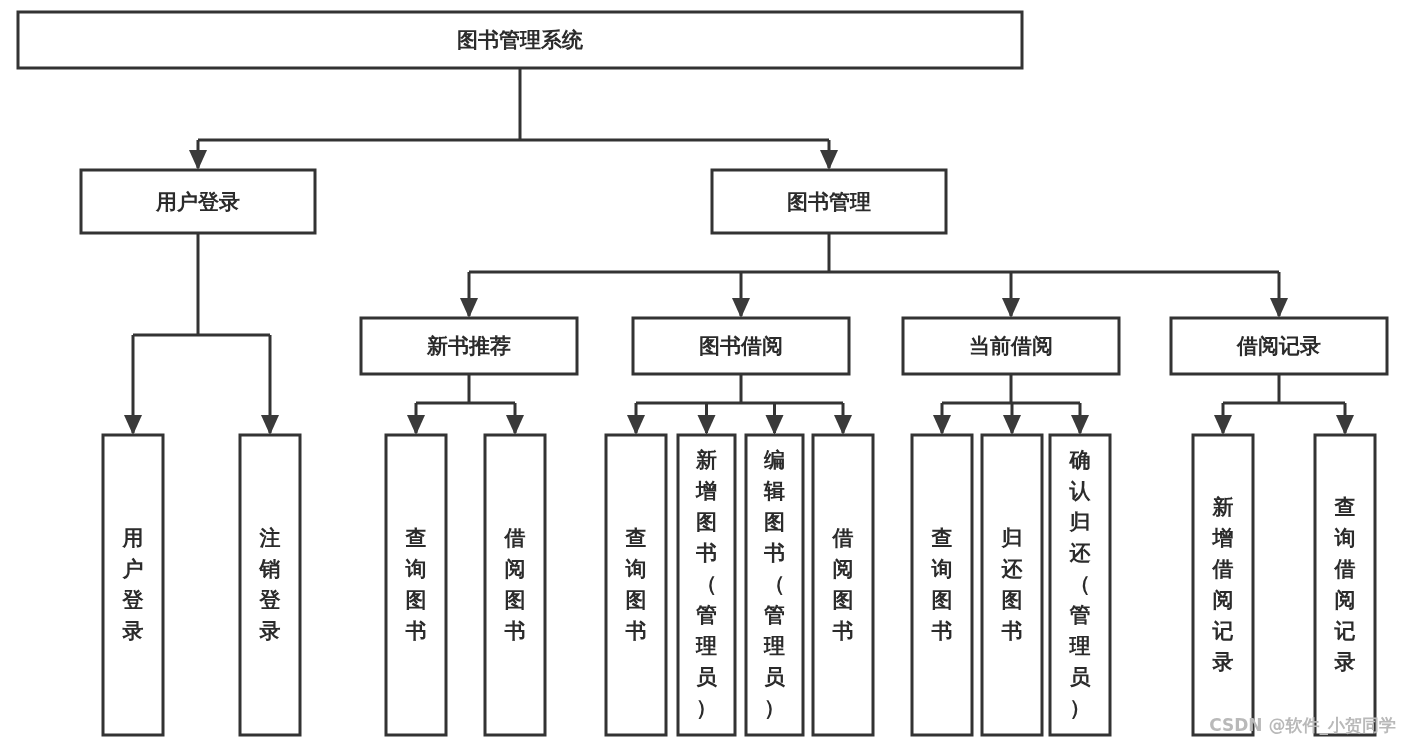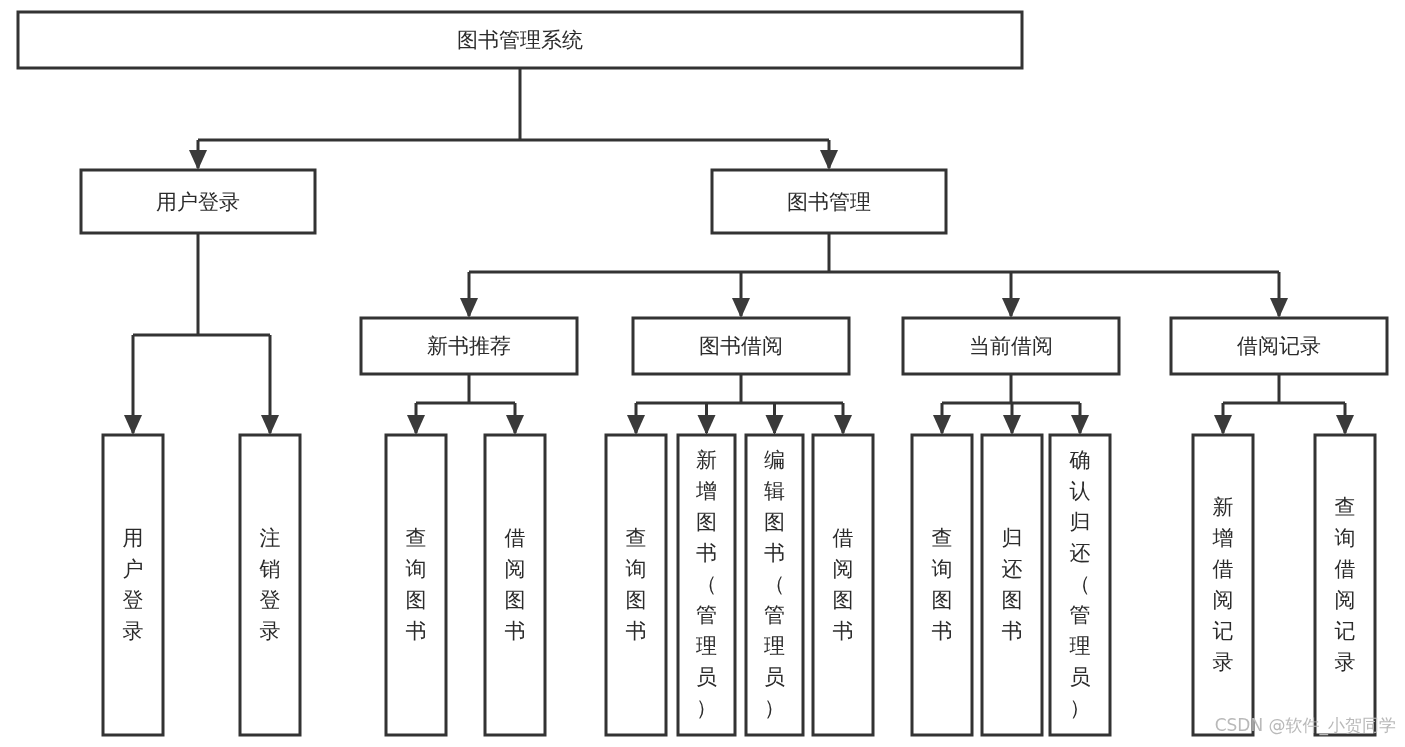--- a/index.html
+++ b/index.html
@@ -12,20 +12,21 @@
     width: 1405px;
     height: 747px;
     overflow: hidden;
     font-family: "DejaVu Sans", "Liberation Sans", sans-serif;
   }
   #diagram-root {
     position: relative;
     width: 1405px;
     height: 747px;
     background: #ffffff;
+    font-weight: bold;
   }
   svg.diagram-canvas {
     display: block;
     width: 1405px;
     height: 747px;
   }
   .node-box {
     fill: #ffffff;
     stroke: #333333;
     stroke-width: 3;

